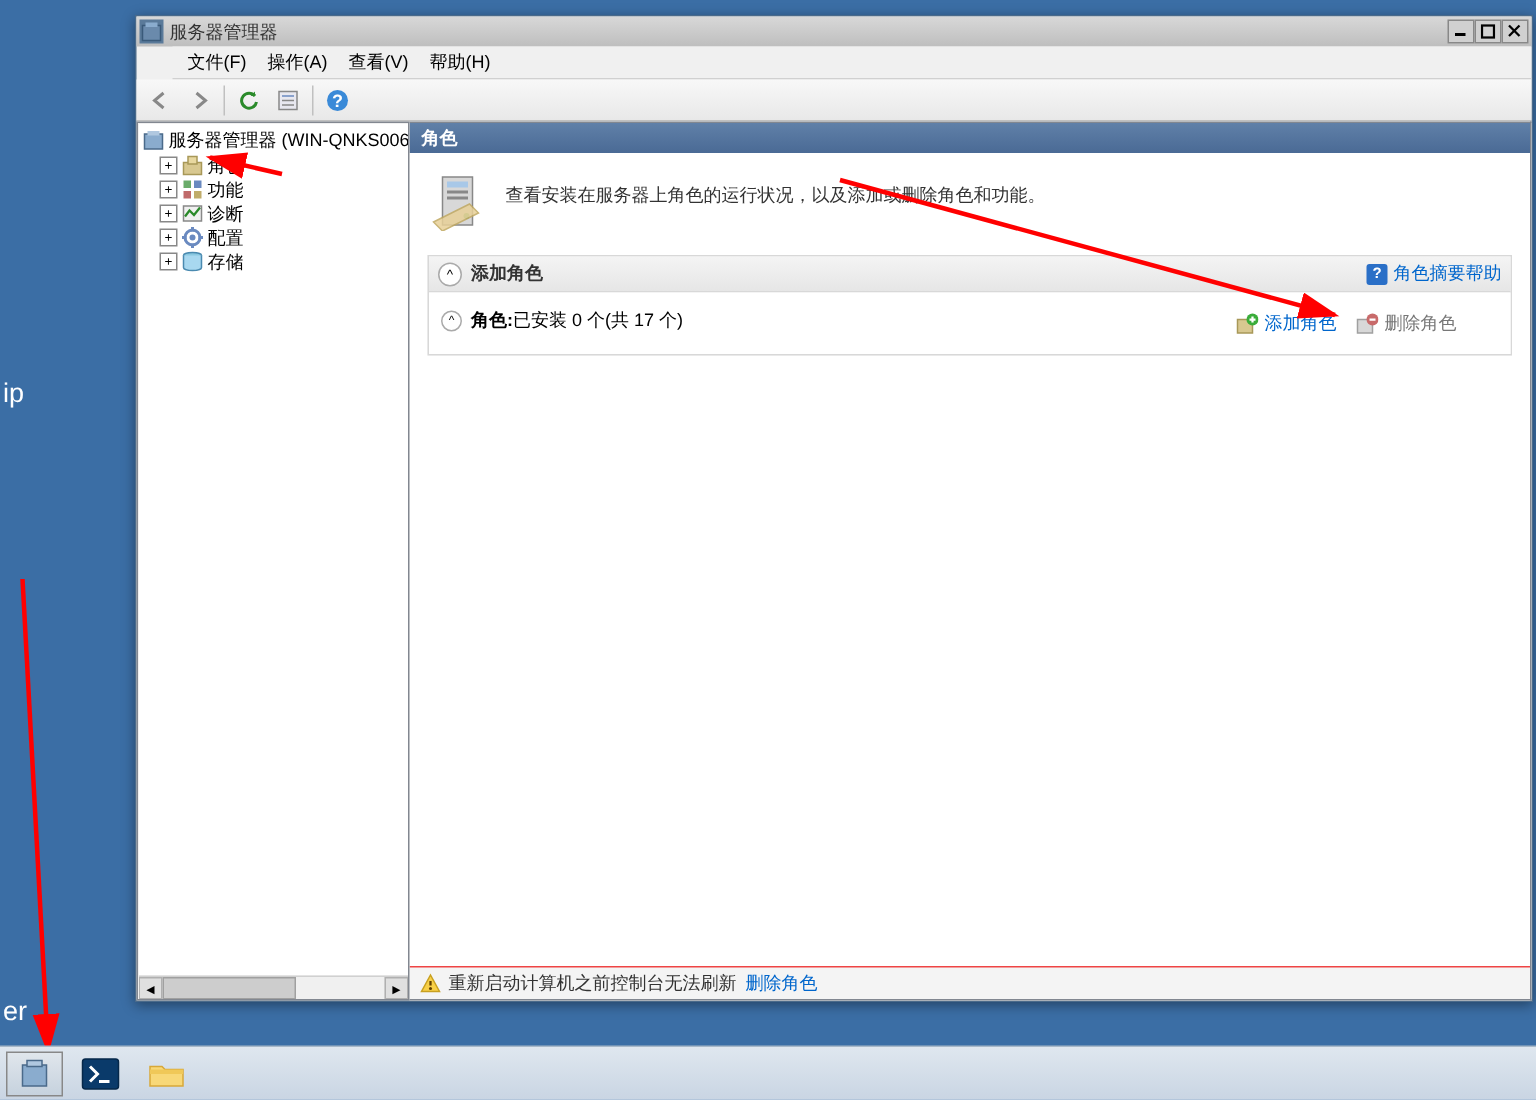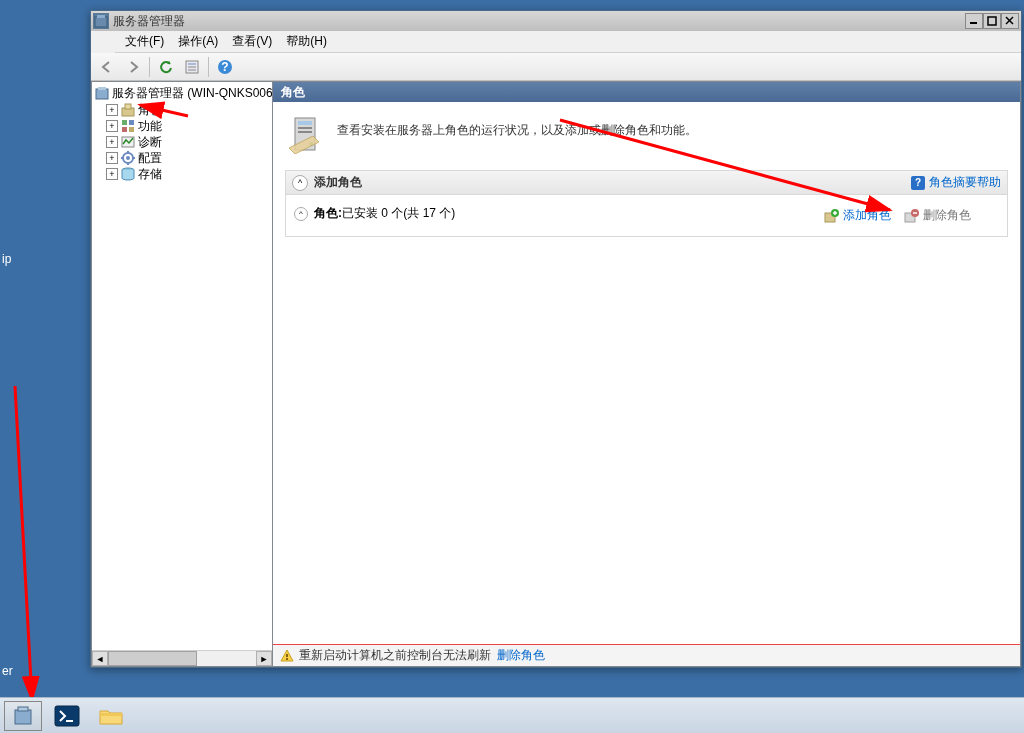--- a/index.html
+++ b/index.html
@@ -66,21 +66,21 @@
 .status-link { color: #0066cc; cursor: pointer; }
 
 .taskbar { position: absolute; left: 0; bottom: 0; width: 100%; height: 36px; background: linear-gradient(to bottom, #dfe7ef, #c9d5e3); border-top: 1px solid #a8b8c8; display: flex; align-items: center; padding: 0 4px; gap: 6px; }
 .task-btn { width: 38px; height: 30px; border: 1px solid #b0b0b0; background: linear-gradient(to bottom, #f0f0f0, #d8d8d8); display: flex; align-items: center; justify-content: center; cursor: pointer; }
 .task-btn.active { border-color: #888; background: linear-gradient(to bottom, #e0e6ec, #c6d2de); }
 .task-icon { width: 38px; height: 30px; display: flex; align-items: center; justify-content: center; cursor: pointer; }
 
 
 .arrow { position: absolute; pointer-events: none; }
 
-.desktop-label { position: absolute; color: #fff; font-size: 12px; }
+.desktop-label { position: absolute; color: #fff; font-size: 18px; }
 
 svg { display: block; }
 </style>
 </head>
 <body>
 
 <div class="desktop-label" style="left:2px; top:252px;">ip</div>
 <div class="desktop-label" style="left:2px; top:664px;text-align:center;">er</div>
 
 <div class="window">

